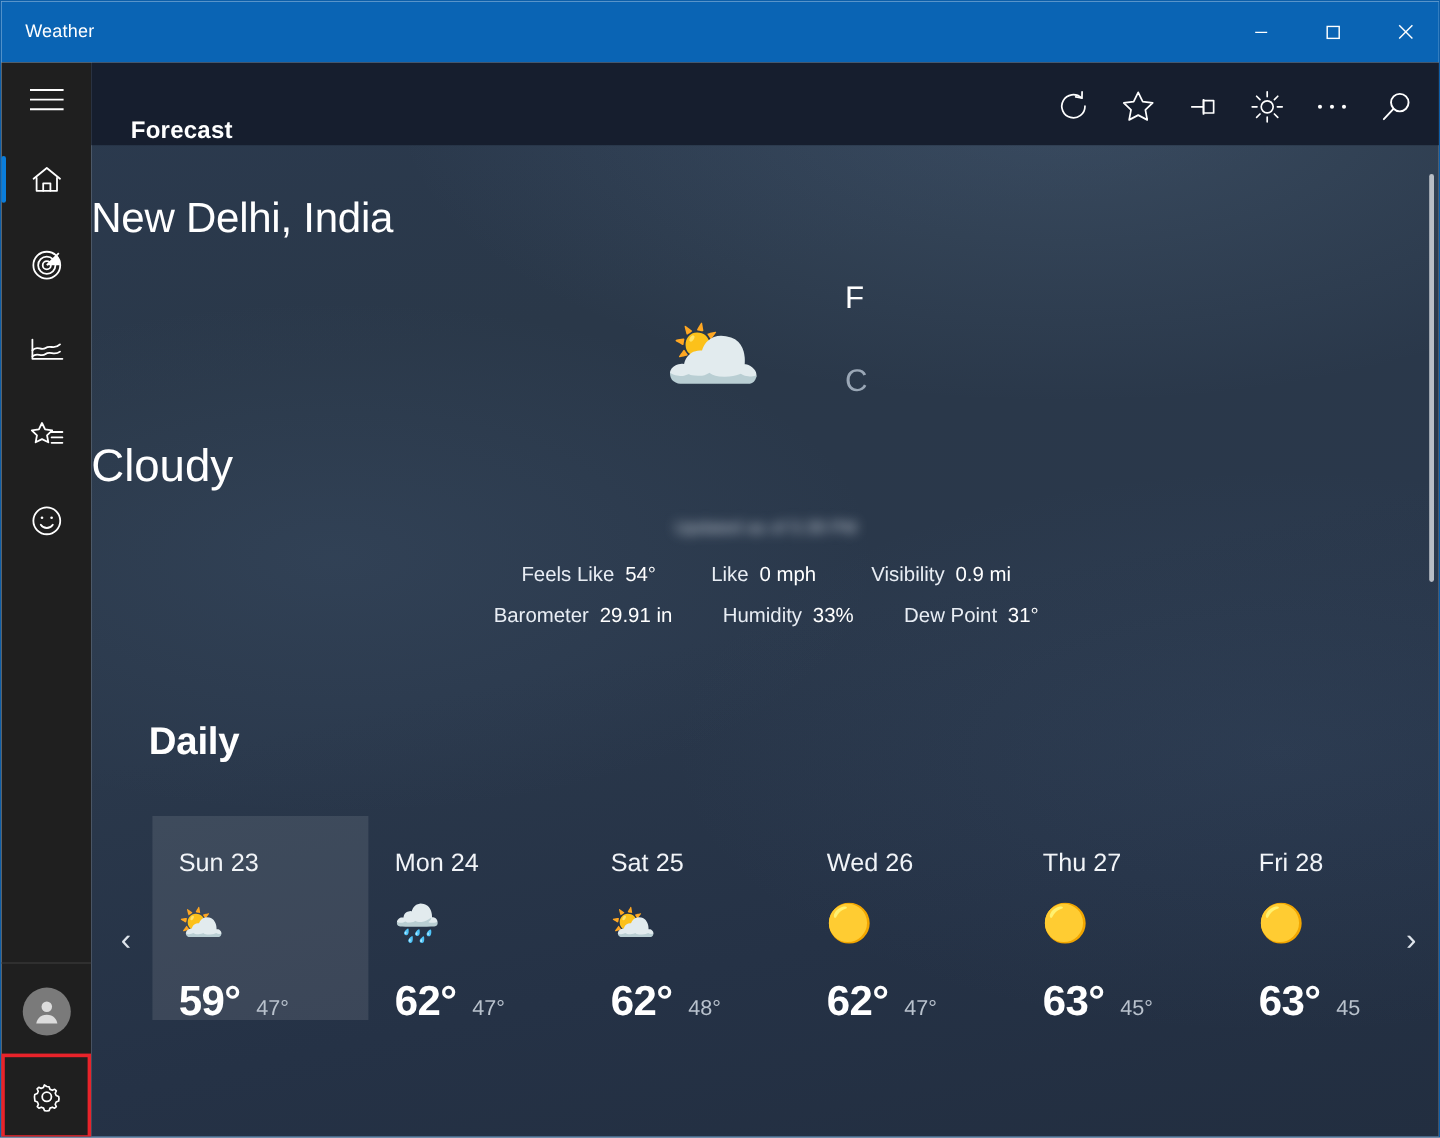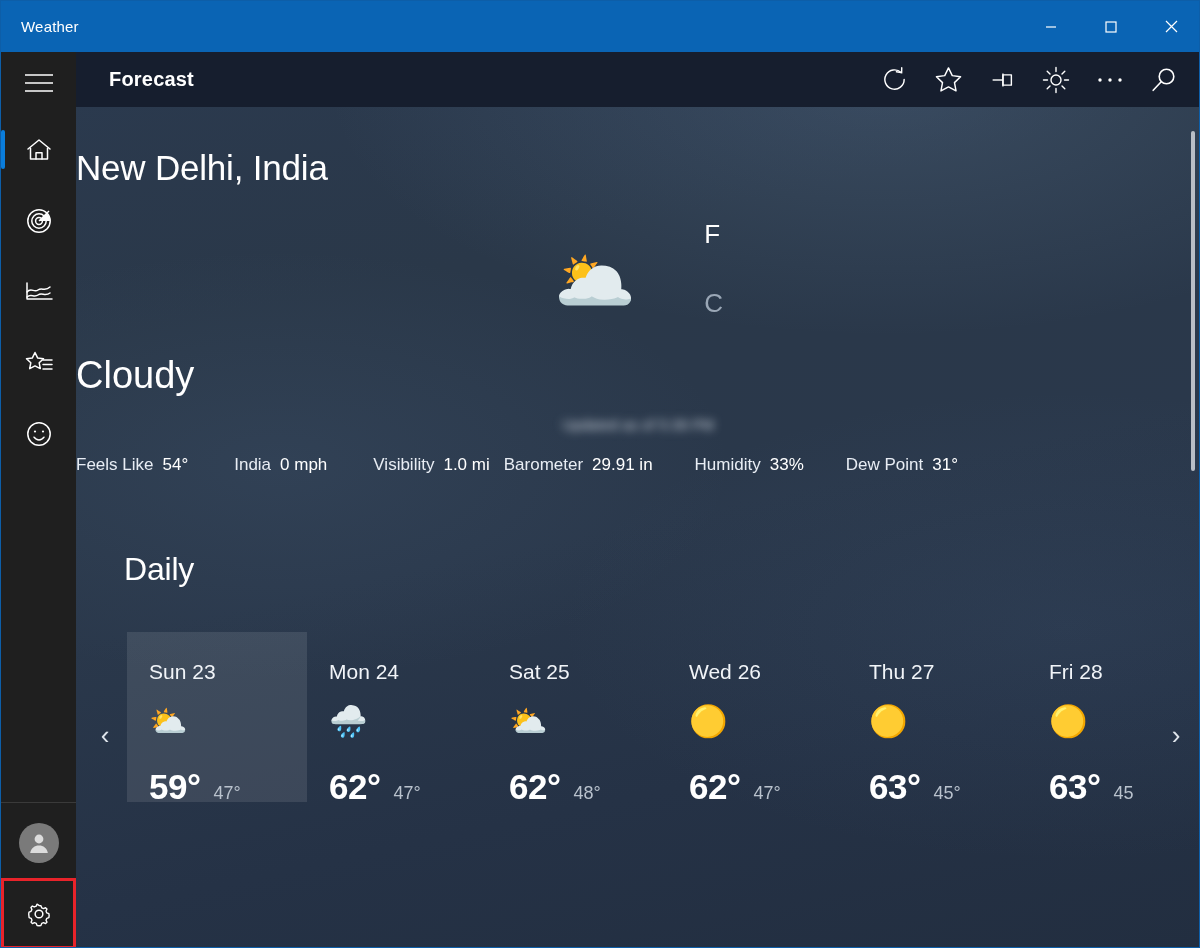--- a/index.html
+++ b/index.html
@@ -44,22 +44,22 @@
   .content { position:absolute; left:75px; top:51px; width:1125px; height:897px;
              overflow:hidden;
              background:
                radial-gradient(900px 400px at 72% 4%, rgba(110,140,175,.22), rgba(0,0,0,0) 62%),
                radial-gradient(700px 330px at 18% 46%, rgba(96,126,162,.13), rgba(0,0,0,0) 65%),
                radial-gradient(820px 380px at 88% 64%, rgba(86,116,152,.12), rgba(0,0,0,0) 62%),
                linear-gradient(168deg,#2b3a4f 0%,#2a3849 26%,#2a384b 52%,#253246 76%,#222e40 100%);
   }
 
   
-  .apphdr { position:relative; height:55px; background:#161e2e;
-            display:flex; align-items:center; }
+  .apphdr { position:relative; height:69px; background:#161e2e;
+            display:flex; align-items:flex-end; }
   .apphdr-title { margin-left:33px; font-size:20px; font-weight:bold;
                   letter-spacing:.2px; }
   .apphdr-actions { margin-left:auto; display:flex; align-items:center;
                     height:65px; }
   .act { width:54px; height:65px; display:flex; align-items:center;
          justify-content:center; cursor:default; }
   .act.last { margin-right:10px; }
   .act svg { display:block; }
 
   
@@ -80,30 +80,30 @@
   .bigtemp .deg { font-size:56px; font-weight:200; line-height:1.1; margin-top:4px; }
   .units { margin-left:40px; display:flex; flex-direction:column;
            align-items:flex-start; gap:38px; margin-top:-6px; }
   .unit { font-size:26px; cursor:default; }
   .unit.on { color:#ffffff; }
   .unit.off { color:#9aa7b6; }
   .condition { font-size:38px; margin-top:12px; font-weight:normal; }
   .updated { margin-top:20px; display:flex; justify-content:center; }
   .updated span { font-size:14px; color:#d2d9e2; filter:blur(5px);
                   letter-spacing:.4px; }
-  .details { margin-top:22px; display:flex; flex-direction:row;
+  .details { margin-top:22px; display:flex; flex-direction:column;
              align-items:center; gap:14px; }
   .drow { display:flex; justify-content:center; }
   .dcell { font-size:17px; color:#eef2f7; white-space:nowrap; }
   .dcell .k { color:#e8edf4; }
   .dcell .v { margin-left:9px; color:#ffffff; }
 
   
   .daily-head { margin-top:76px; margin-left:48px; font-size:32px;
-                font-weight:normal; letter-spacing:-.2px; }
+                font-weight:bold; letter-spacing:-.2px; }
   .daily-wrap { position:relative; margin-top:44px; height:200px; }
   .chev { position:absolute; top:84px; width:30px; height:40px;
           display:flex; align-items:center; justify-content:center;
           font-size:26px; color:#dfe5ec; cursor:default; z-index:3; }
   .chev.left { left:14px; }
   .chev.right { right:10px; }
   .cards { position:absolute; left:51px; top:0; display:flex; }
   .card { width:180px; height:170px; padding:28px 0 0 22px; cursor:default; }
   .card.sel { background:rgba(255,255,255,.10); }
   .card-day { font-size:21px; color:#f1f4f8; font-weight:normal; }
@@ -307,24 +307,24 @@
         <div class="updated">
           <span>Updated as of 5:39 PM</span>
         </div>
 
         <div class="details">
           <div class="drow">
             <div class="dcell" style="margin-right:46px">
               <span class="k">Feels Like</span><span class="v">54°</span>
             </div>
             <div class="dcell" style="margin-right:46px">
-              <span class="k">India</span><span class="v">0 mph</span>
+              <span class="k">Like</span><span class="v">0 mph</span>
             </div>
             <div class="dcell">
-              <span class="k">Visibility</span><span class="v">1.0 mi</span>
+              <span class="k">Visibility</span><span class="v">0.9 mi</span>
             </div>
           </div>
           <div class="drow">
             <div class="dcell" style="margin-right:42px">
               <span class="k">Barometer</span><span class="v">29.91 in</span>
             </div>
             <div class="dcell" style="margin-right:42px">
               <span class="k">Humidity</span><span class="v">33%</span>
             </div>
             <div class="dcell">

